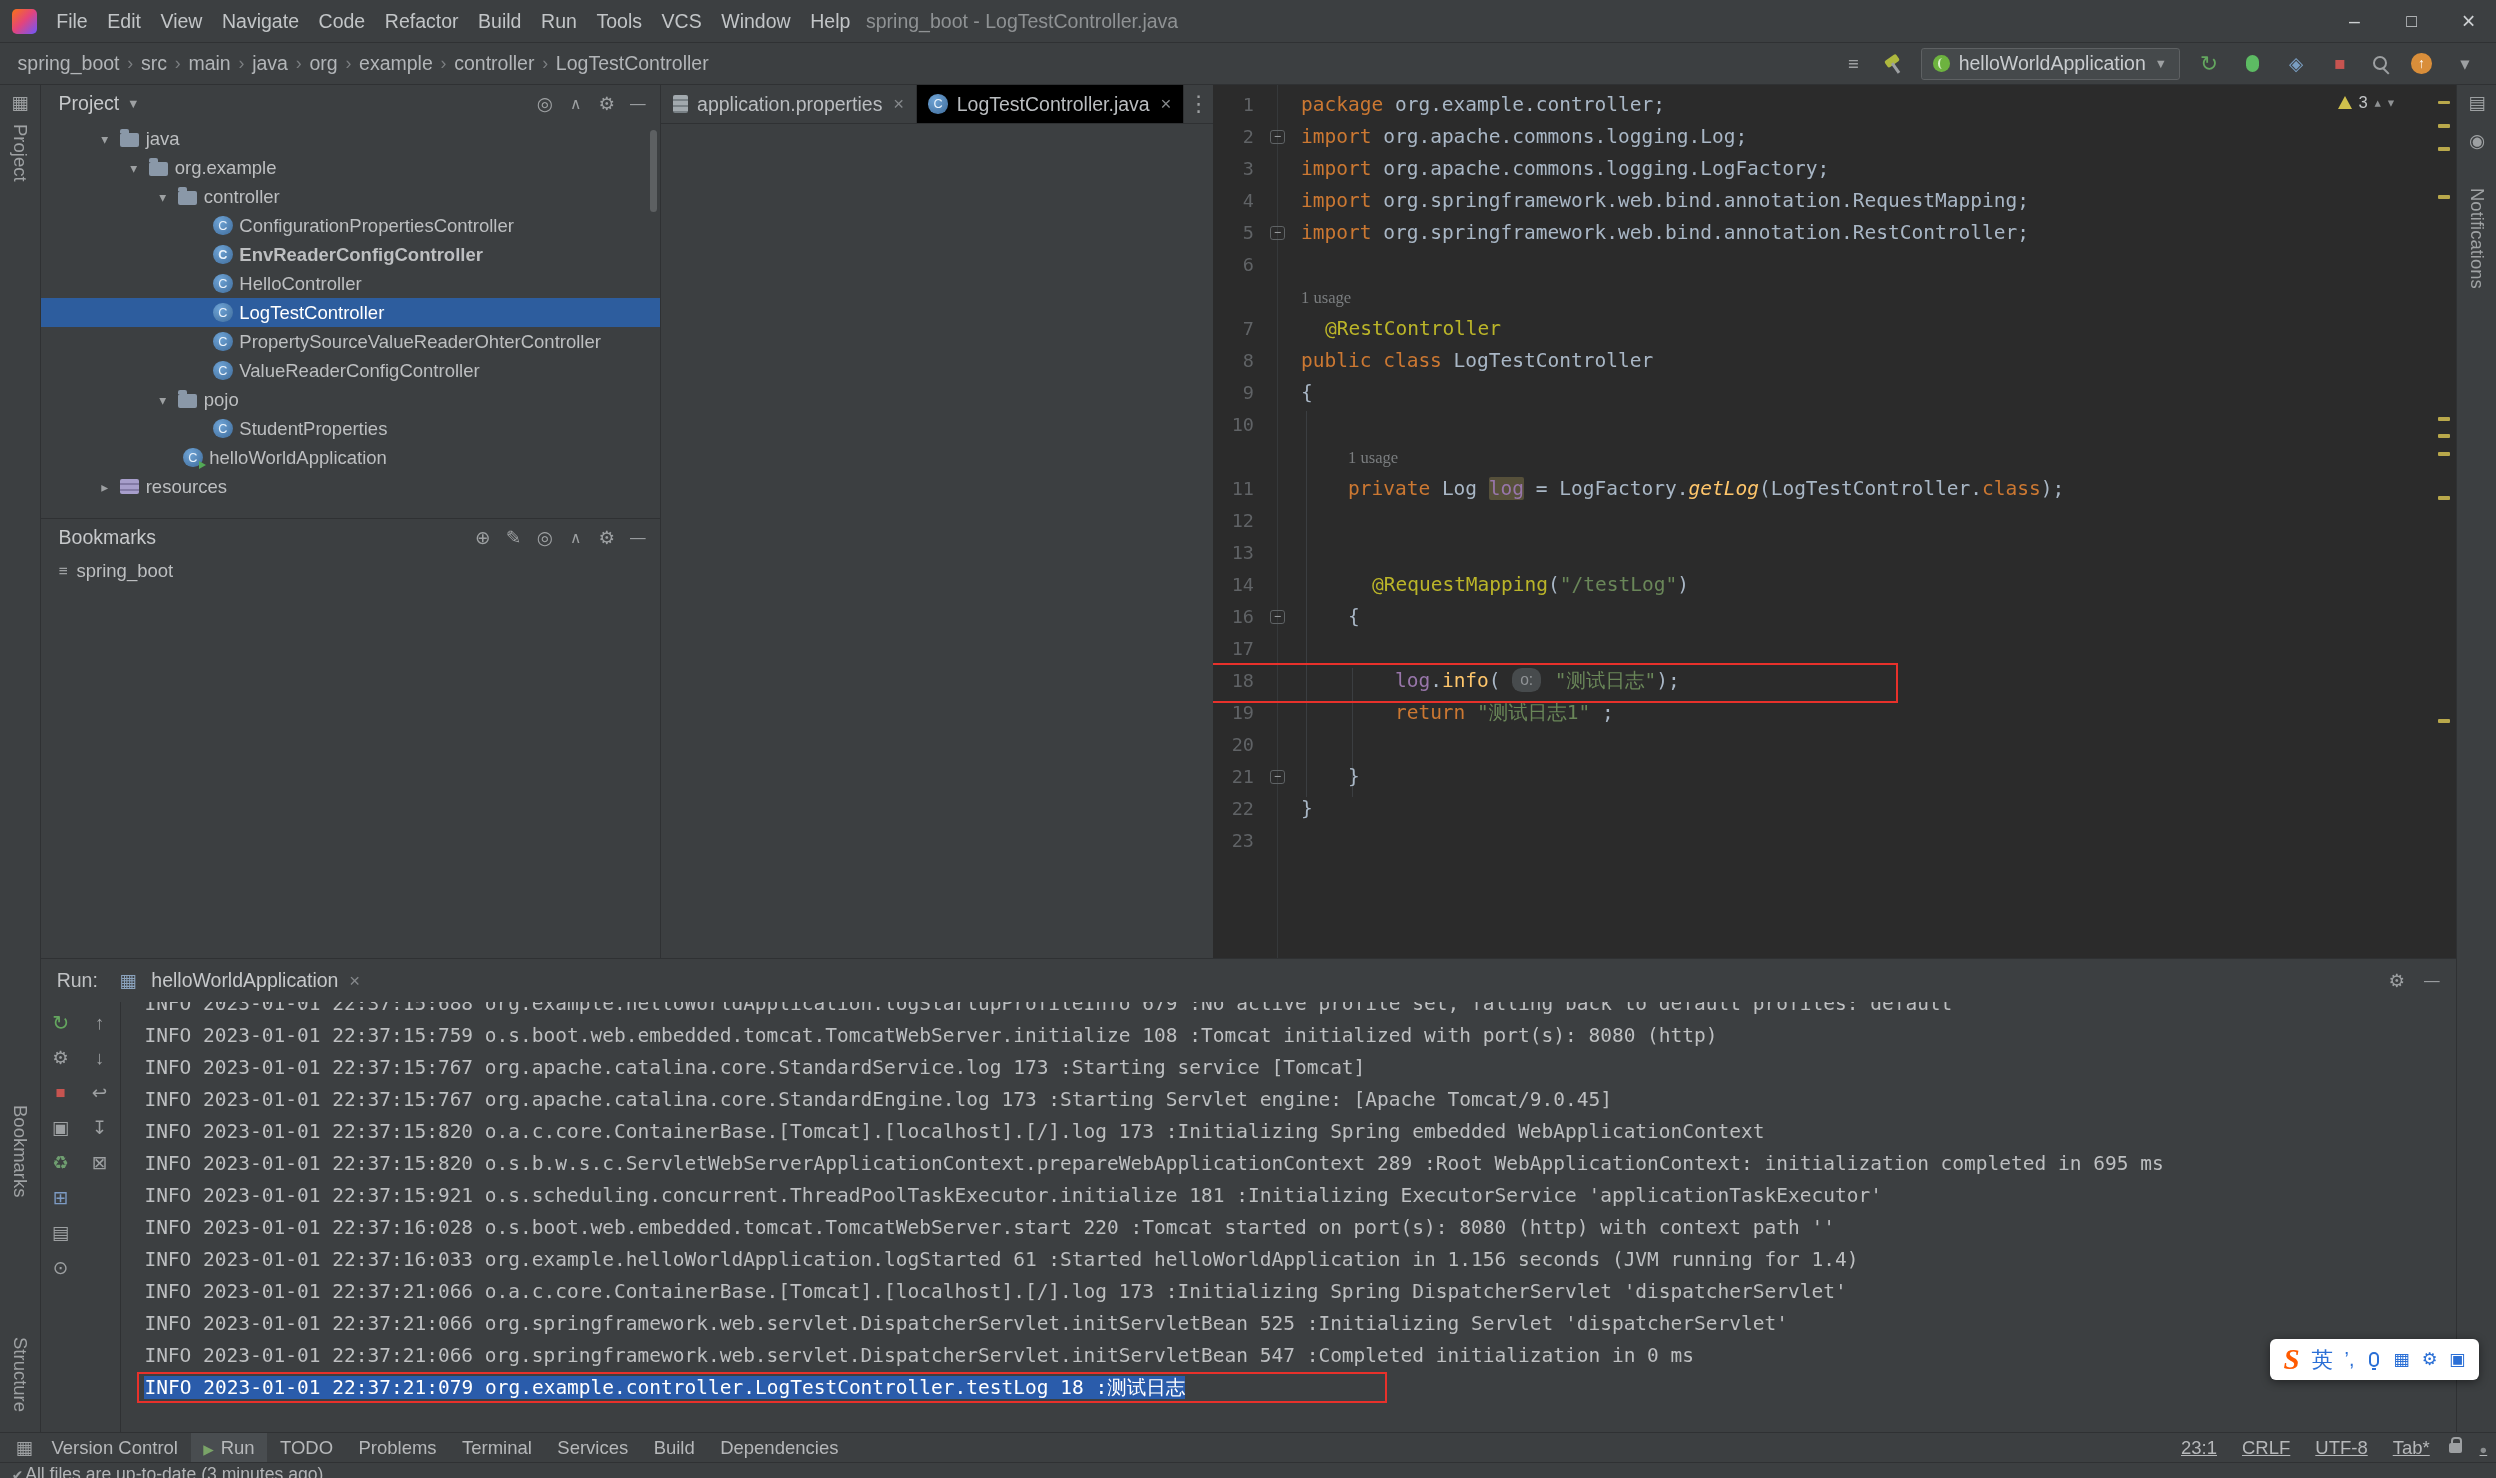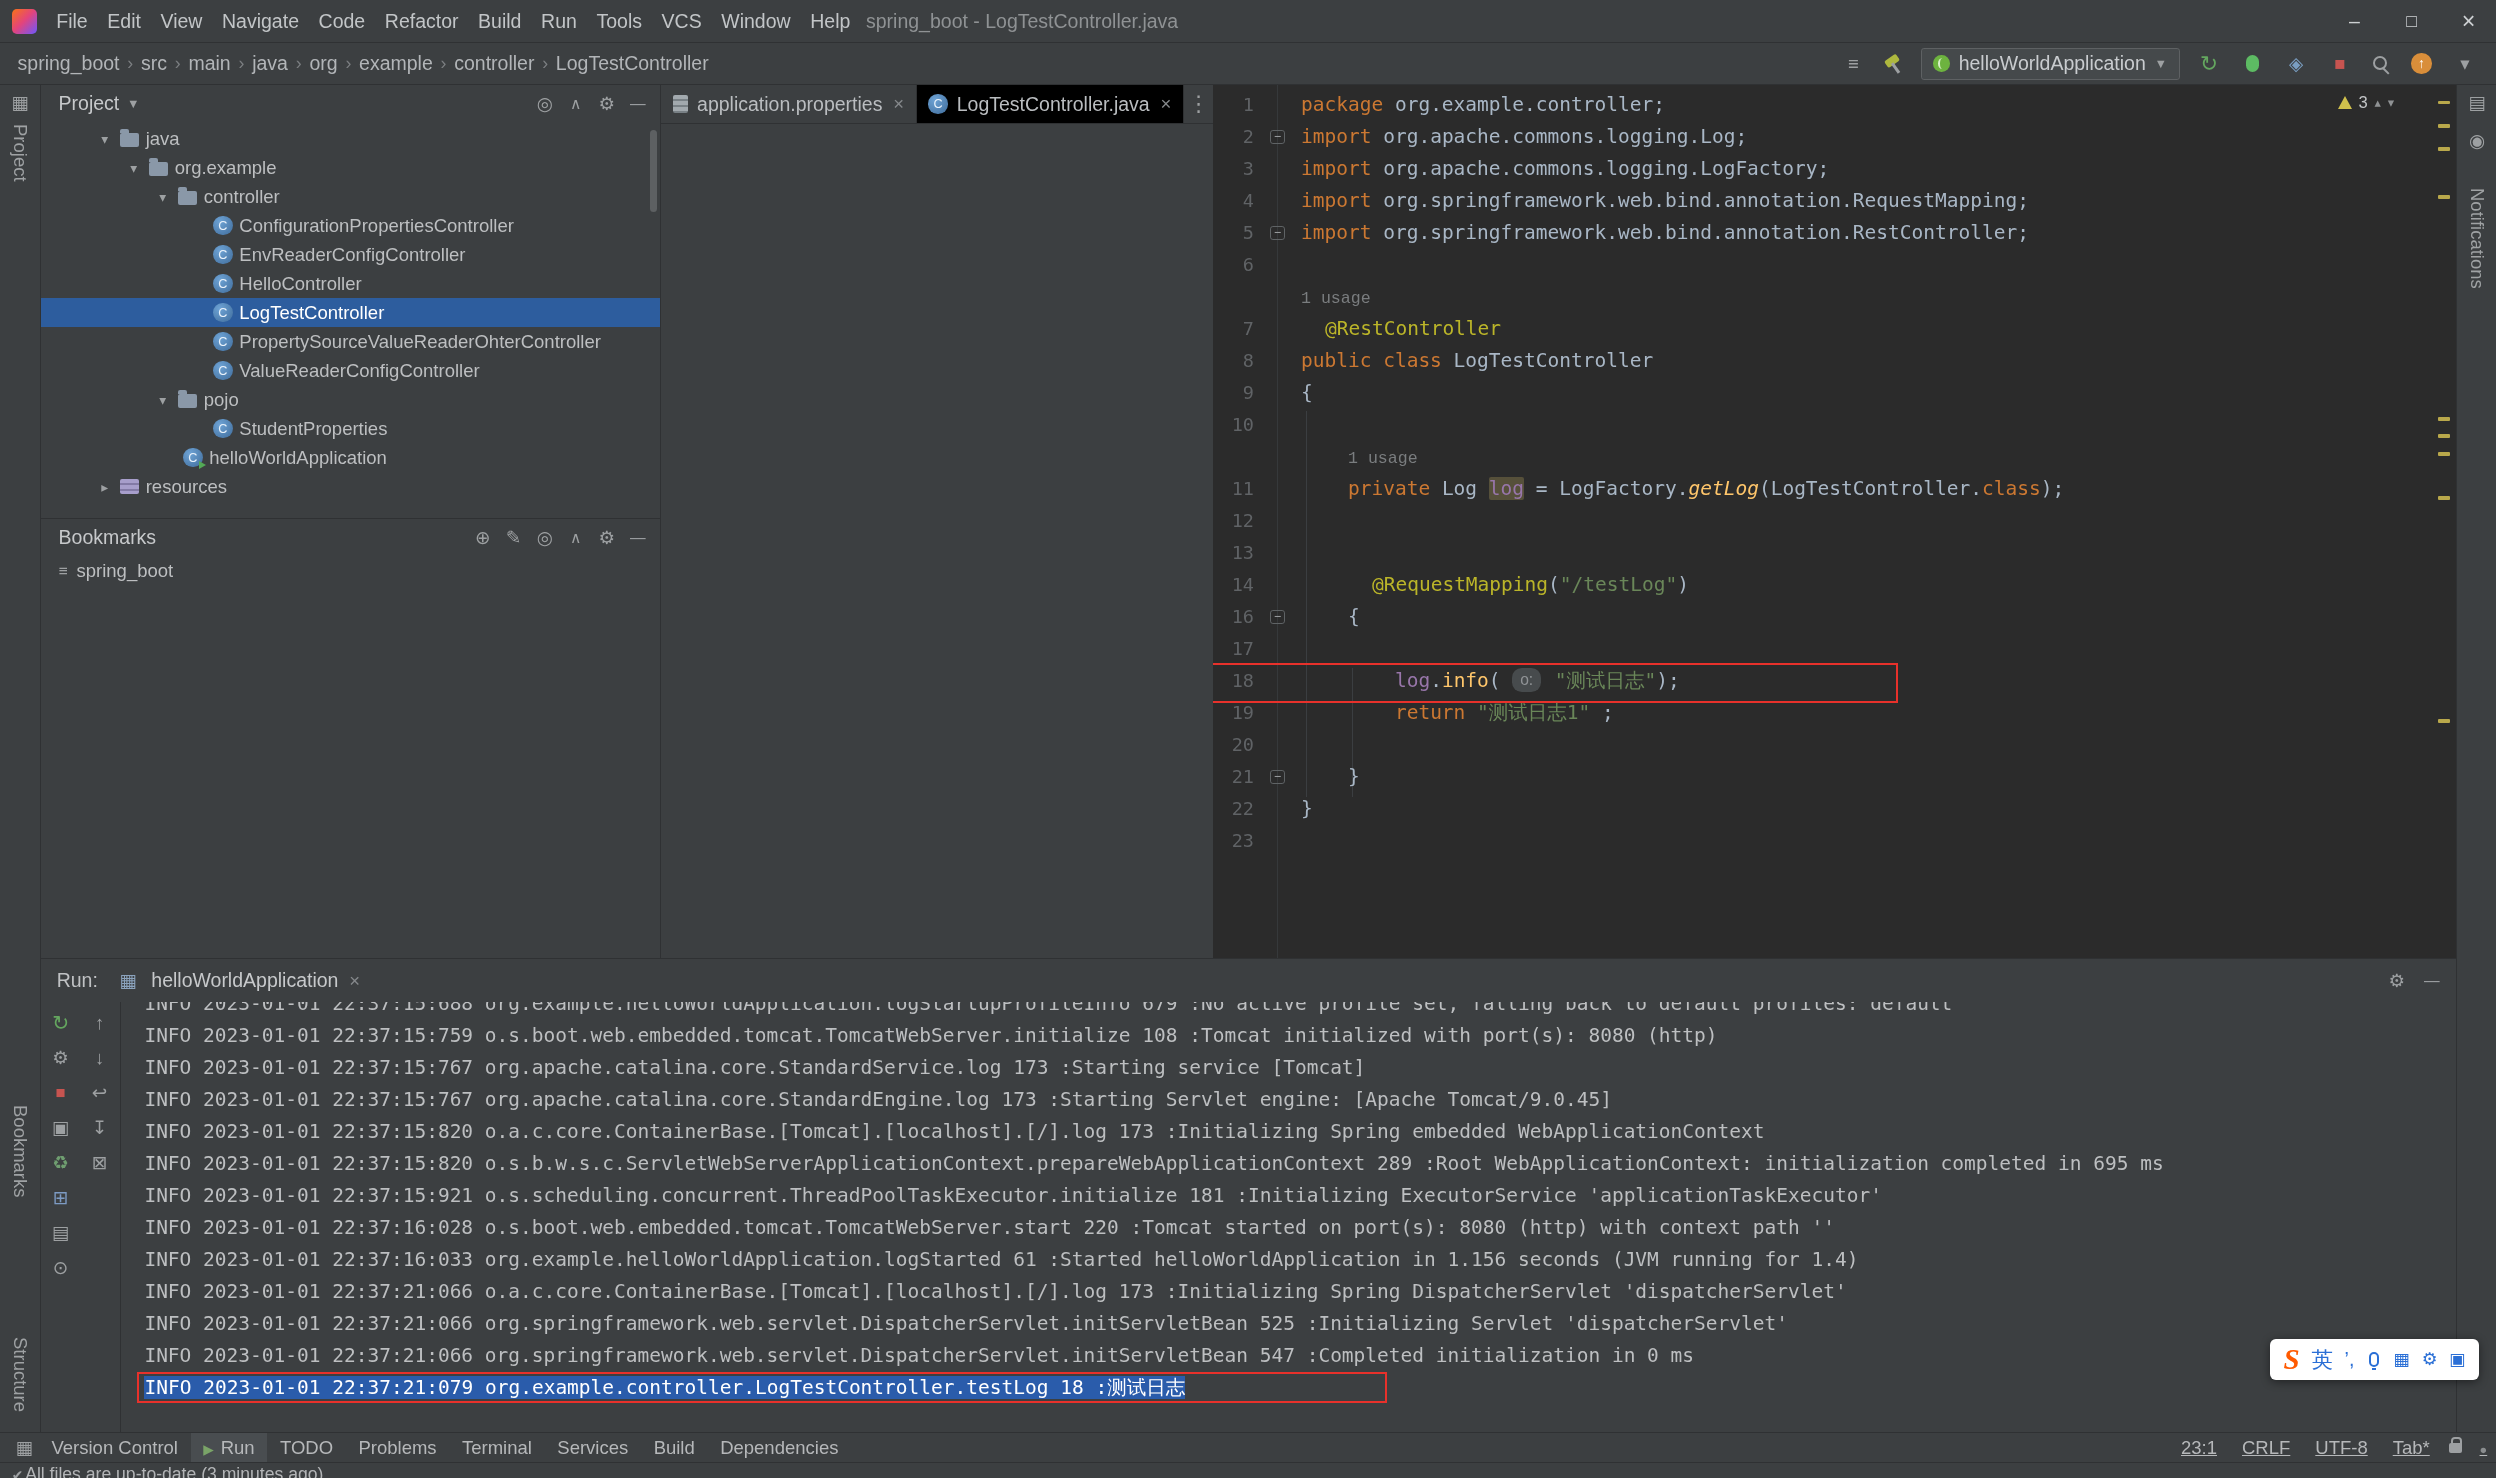--- a/index.html
+++ b/index.html
@@ -126,21 +126,21 @@
 .ctext{white-space:pre;}
 .tk-kw{color:#cc7832;}
 .tk-pl{color:#a9b7c6;}
 .tk-str{color:#6a8759;}
 .tk-ann{color:#bbb529;margin-left:24px;}
 .tk-fld{color:#9876aa;}
 .tk-mth{color:#ffc66b;}
 .tk-mthi{color:#ffc66b;font-style:italic;}
 .tk-hl{background:#56503a;color:#9876aa;border-radius:2px;}
 .tk-hint{display:inline-block;background:#474b4d;color:#909396;border-radius:9.8px;padding:0 7.8px;font-size:15.6px;line-height:23.4px;font-family:"Liberation Sans",sans-serif;vertical-align:2px;margin-right:2px;}
-.inlay-txt{color:#7a7d7f;font-size:16.6px;font-family:Liberation Mono, monospace;display:inline-block;}
+.inlay-txt{color:#7a7d7f;font-size:16.6px;font-family:Liberation Serif, serif;display:inline-block;}
 .crow.redbox::after{content:"";position:absolute;left:-15.6px;top:-2px;width:697px;height:36px;border:2px solid #e8312b;pointer-events:none;}
 .warn-widget{position:absolute;top:7.8px;right:62px;display:flex;align-items:center;gap:6.8px;font-family:"Liberation Sans",sans-serif;}
 .warn-tri{width:0;height:0;border-left:7.8px solid transparent;border-right:7.8px solid transparent;border-bottom:13.7px solid #d0c04c;}
 .warn-count{color:#c3c5c7;font-size:16.6px;}
 .warn-chev{color:#8f9294;font-size:12.7px;}
 .mark{position:absolute;right:5.9px;width:11.7px;height:3.9px;background:#b9a84b;border-radius:1px;}
 
 
 .run-panel{flex:1;display:flex;flex-direction:column;border-top:1px solid #2f3133;background:#3c3f41;min-height:0;}
 .run-header{height:43px;flex:0 0 43px;display:flex;align-items:center;padding:0 9.8px;}
@@ -286,21 +286,21 @@
                 </div>
                 <div class="trow" style="padding-left: 113px;">
                   <span class="tchev">▾</span>
                   <span class="ticon i-package"></span>
                   <span class="tlabel">controller</span>
                 </div>
                 <div class="trow" style="padding-left: 172px;">
                   <span class="ticon i-class"></span>
                   <span class="tlabel">ConfigurationPropertiesController</span>
                 </div>
-                <div class="trow" style="padding-left: 172px;">
+                <div class="trow" style="padding-left: 172px; font-weight: bold;">
                   <span class="ticon i-class"></span>
                   <span class="tlabel">EnvReaderConfigController</span>
                 </div>
                 <div class="trow" style="padding-left: 172px;">
                   <span class="ticon i-class"></span>
                   <span class="tlabel">HelloController</span>
                 </div>
                 <div class="trow selected" style="padding-left: 172px;">
                   <span class="ticon i-class"></span>
                   <span class="tlabel">LogTestController</span>

